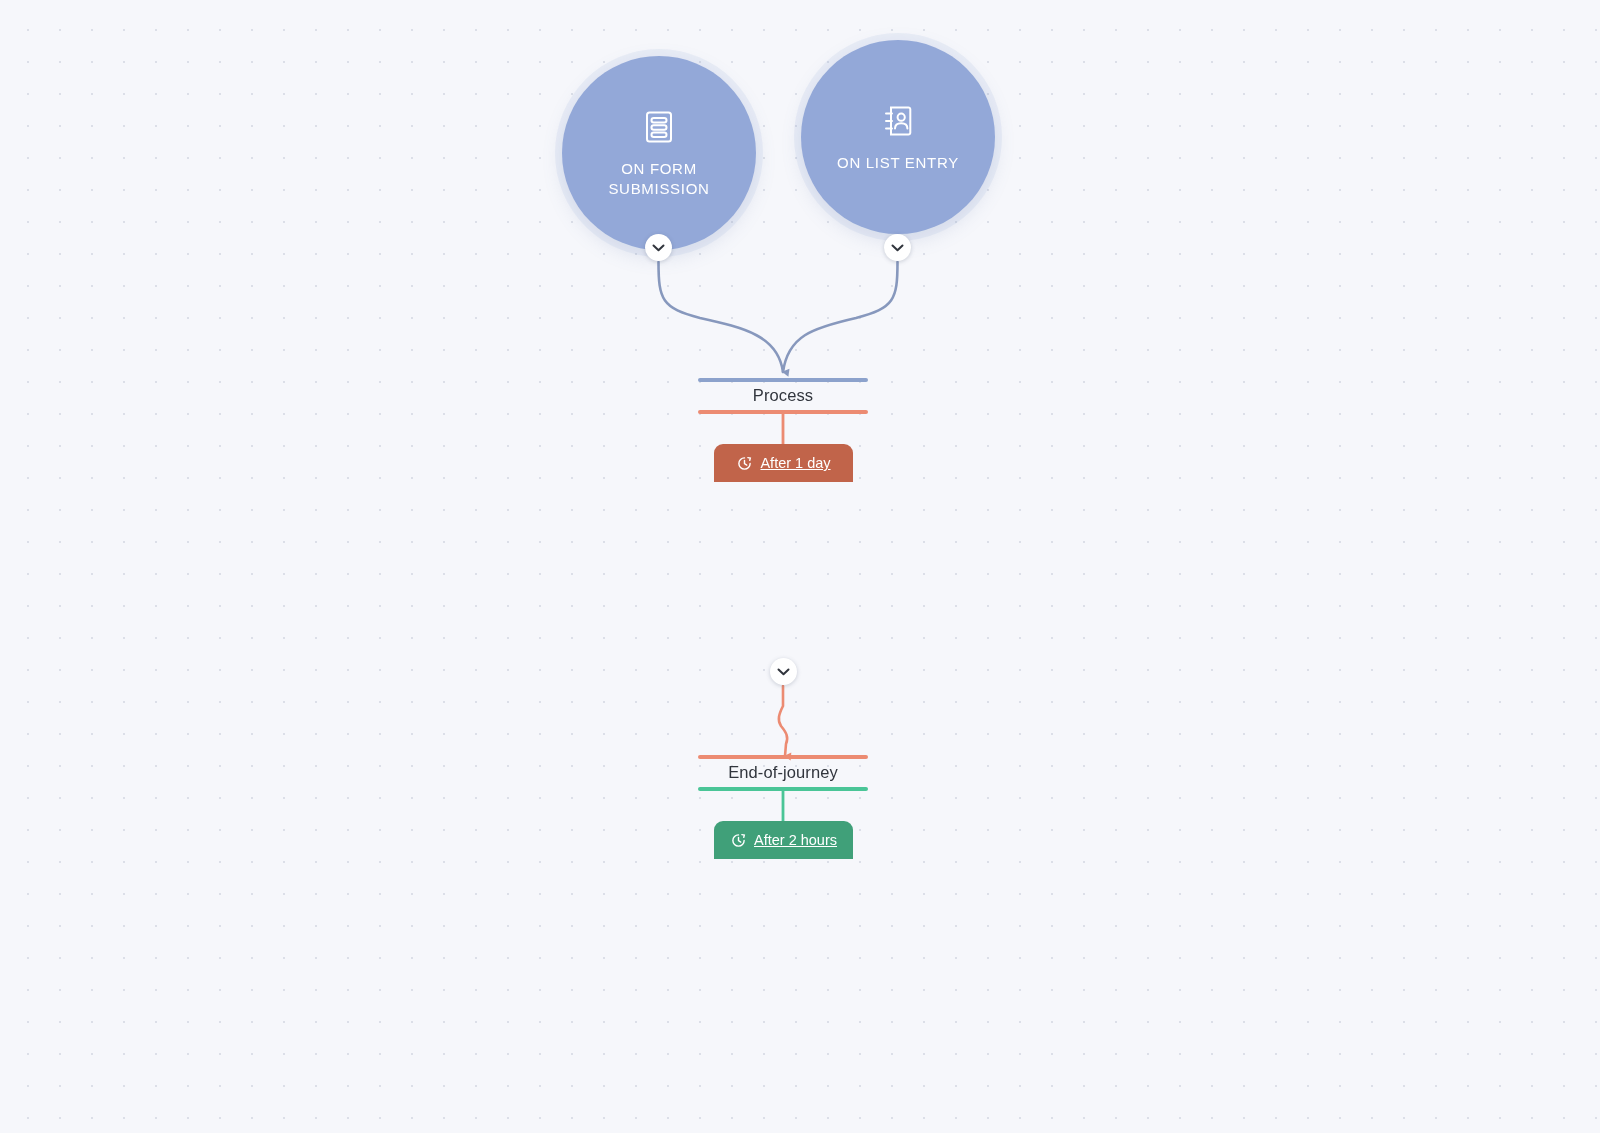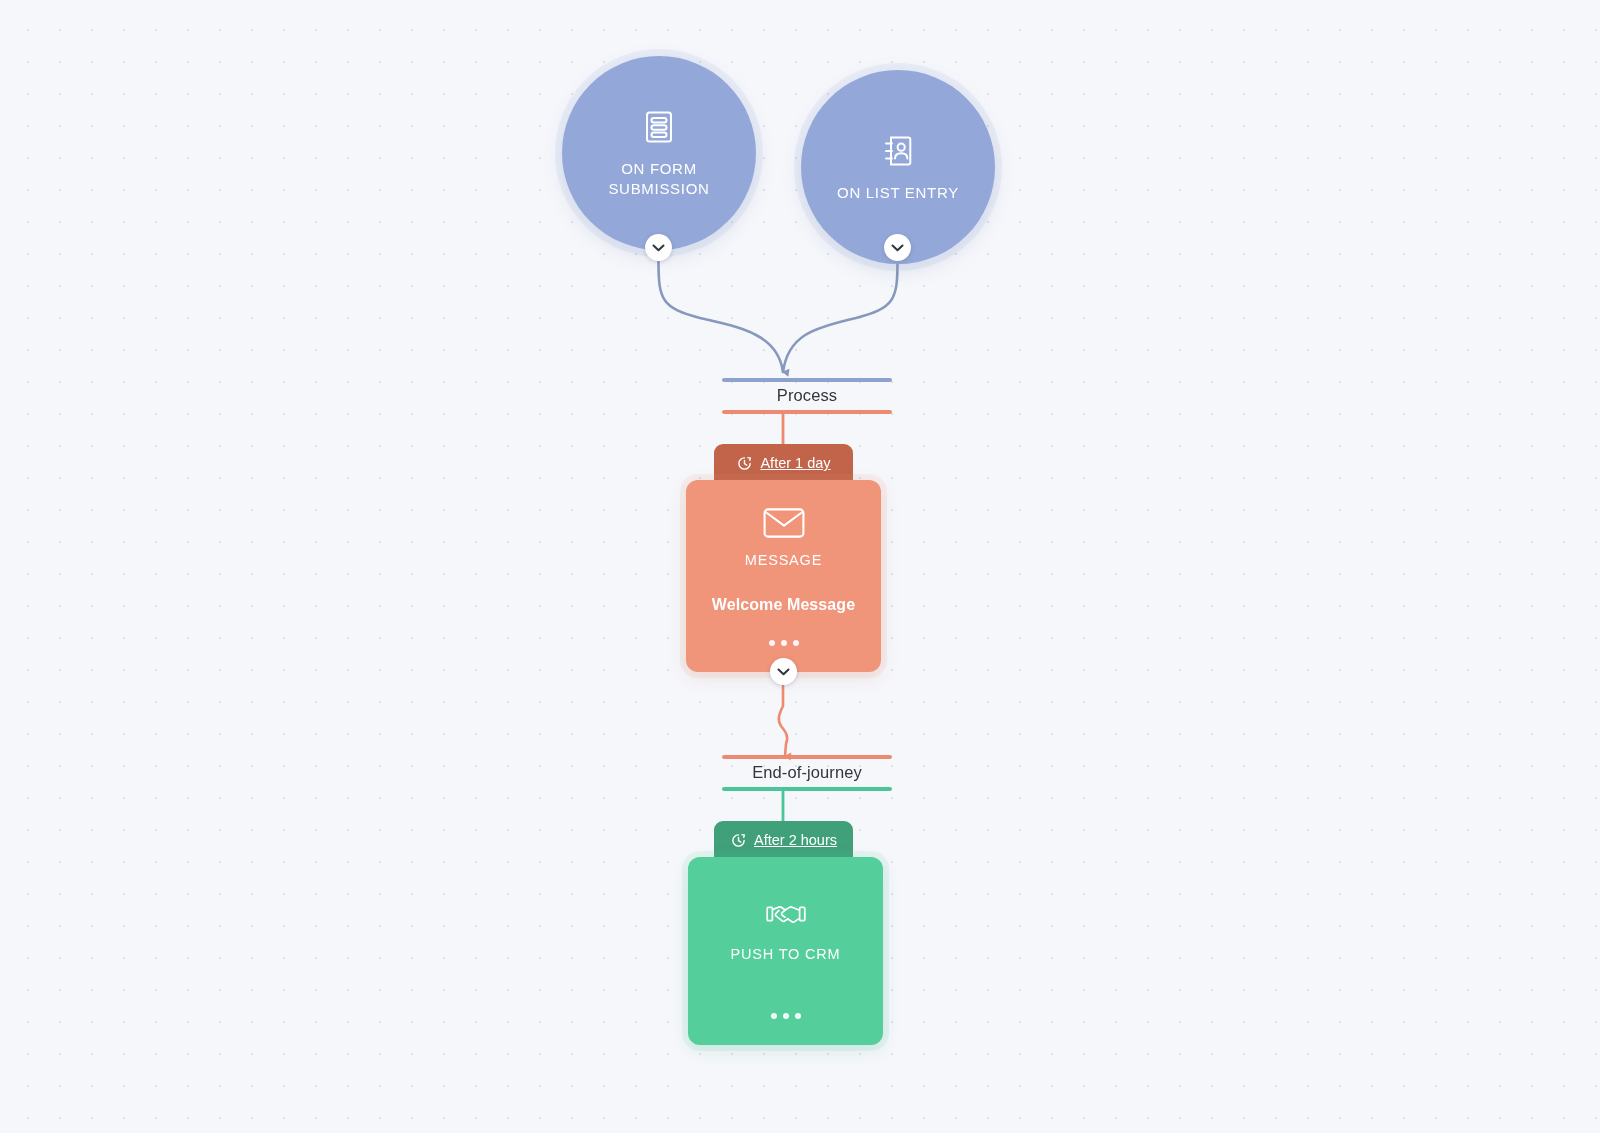--- a/index.html
+++ b/index.html
@@ -66,21 +66,21 @@
     font-size: 15px;
     letter-spacing: 0.7px;
     font-weight: 400;
     text-align: center;
     line-height: 1.35;
     text-transform: uppercase;
     white-space: pre-line;
   }
 
   #trigger-form  { left: 562px; top: 56px; }
-  #trigger-list  { left: 801px; top: 70px; }
+  #trigger-list  { left: 801px; top: 40px; }
 
   
   .handle {
     position: absolute;
     width: 27px;
     height: 27px;
     border-radius: 50%;
     background: #ffffff;
     box-shadow: 0 1px 4px rgba(70,80,110,0.26);
     display: flex;
@@ -92,21 +92,21 @@
   .handle svg { display: block; }
 
   #handle-form    { left: 645px; top: 234px; }
   #handle-list    { left: 884px; top: 234px; }
   #handle-message { left: 770px; top: 658px; }
 
   
   .separator {
     position: absolute;
     width: 170px;
-    left: 722px;
+    left: 698px;
     z-index: 3;
   }
   .sep-bar {
     height: 4px;
     border-radius: 2px;
     width: 100%;
   }
   .sep-label {
     text-align: center;
     font-size: 16.5px;
@@ -295,35 +295,20 @@
     <span class="clock">
       <svg width="15" height="15" viewBox="0 0 16 16" fill="none" stroke="#ffffff" stroke-width="1.5" stroke-linecap="round">
         <path d="M14 8 A6 6 0 1 1 8 2"></path>
         <path d="M11.6 1.7 L14.2 2.1 L13.6 4.6"></path>
         <path d="M8 4.7 V8.2 L10.4 9.7"></path>
       </svg>
     </span>
     <span>After 1 day</span>
   </div>
 
-  <div class="card" id="card-message">
-    <span class="c-icon">
-      <svg width="42" height="32" viewBox="0 0 42 32" fill="none" stroke="#ffffff" stroke-width="2.1" stroke-linejoin="round">
-        <rect x="1.6" y="2.4" width="38.8" height="27.2" rx="3.4"></rect>
-        <path d="M2.6 5 L21 18.6 L39.4 5"></path>
-      </svg>
-    </span>
-    <span class="c-type">MESSAGE</span>
-    <span class="c-name">Welcome Message</span>
-    <span class="c-dots">
-        <i></i>
-        <i></i>
-        <i></i>
-      </span>
-  </div>
 
   <div class="handle" id="handle-message">
     <svg width="13" height="8" viewBox="0 0 13 8" fill="none" stroke="#31353d" stroke-width="2" stroke-linecap="round" stroke-linejoin="round">
       <path d="M1.5 1.5 L6.5 6.3 L11.5 1.5"></path>
     </svg>
   </div>
 
   <div class="separator" id="sep-endofjourney">
     <div class="sep-bar" style="background:#ec8b72"></div>
     <div class="sep-label">End-of-journey</div>
@@ -334,36 +319,14 @@
     <span class="clock">
       <svg width="15" height="15" viewBox="0 0 16 16" fill="none" stroke="#ffffff" stroke-width="1.5" stroke-linecap="round">
         <path d="M14 8 A6 6 0 1 1 8 2"></path>
         <path d="M11.6 1.7 L14.2 2.1 L13.6 4.6"></path>
         <path d="M8 4.7 V8.2 L10.4 9.7"></path>
       </svg>
     </span>
     <span>After 2 hours</span>
   </div>
 
-  <div class="card" id="card-crm">
-    <span class="c-icon">
-      <svg width="40" height="26" viewBox="0 0 40 26" fill="none" stroke="#ffffff" stroke-width="1.7" stroke-linejoin="round" stroke-linecap="round">
-        <rect x="1.2" y="5.4" width="5.2" height="13.2" rx="1"></rect>
-        <rect x="33.6" y="5.4" width="5.2" height="13.2" rx="1"></rect>
-        <path d="M6.6 7.6 L12.4 5.2 C13.6 4.7, 14.7 4.8, 15.7 5.5 L19.3 8
-                 L23.4 5.4 C24.3 4.8, 25.4 4.8, 26.3 5.3 L33.4 8.2"></path>
-        <path d="M33.4 16.4 L28.6 19.6 C27.8 20.2, 26.8 20.2, 26 19.7
-                 L21.8 17"></path>
-        <path d="M21.8 17 L18.6 19 C17.8 19.5, 16.8 19.4, 16.1 18.8
-                 L10.2 14.2 C9.3 13.5, 9.2 12.3, 9.9 11.5 L12.9 8.4"></path>
-        <path d="M19.3 8 L16.2 10.6 C15.4 11.3, 15.4 12.5, 16.2 13.2
-                 L19 15.3"></path>
-      </svg>
-    </span>
-    <span class="c-type">PUSH TO CRM</span>
-    <span class="c-dots">
-        <i></i>
-        <i></i>
-        <i></i>
-      </span>
-  </div>
 
 </div>
 
 </body></html>

